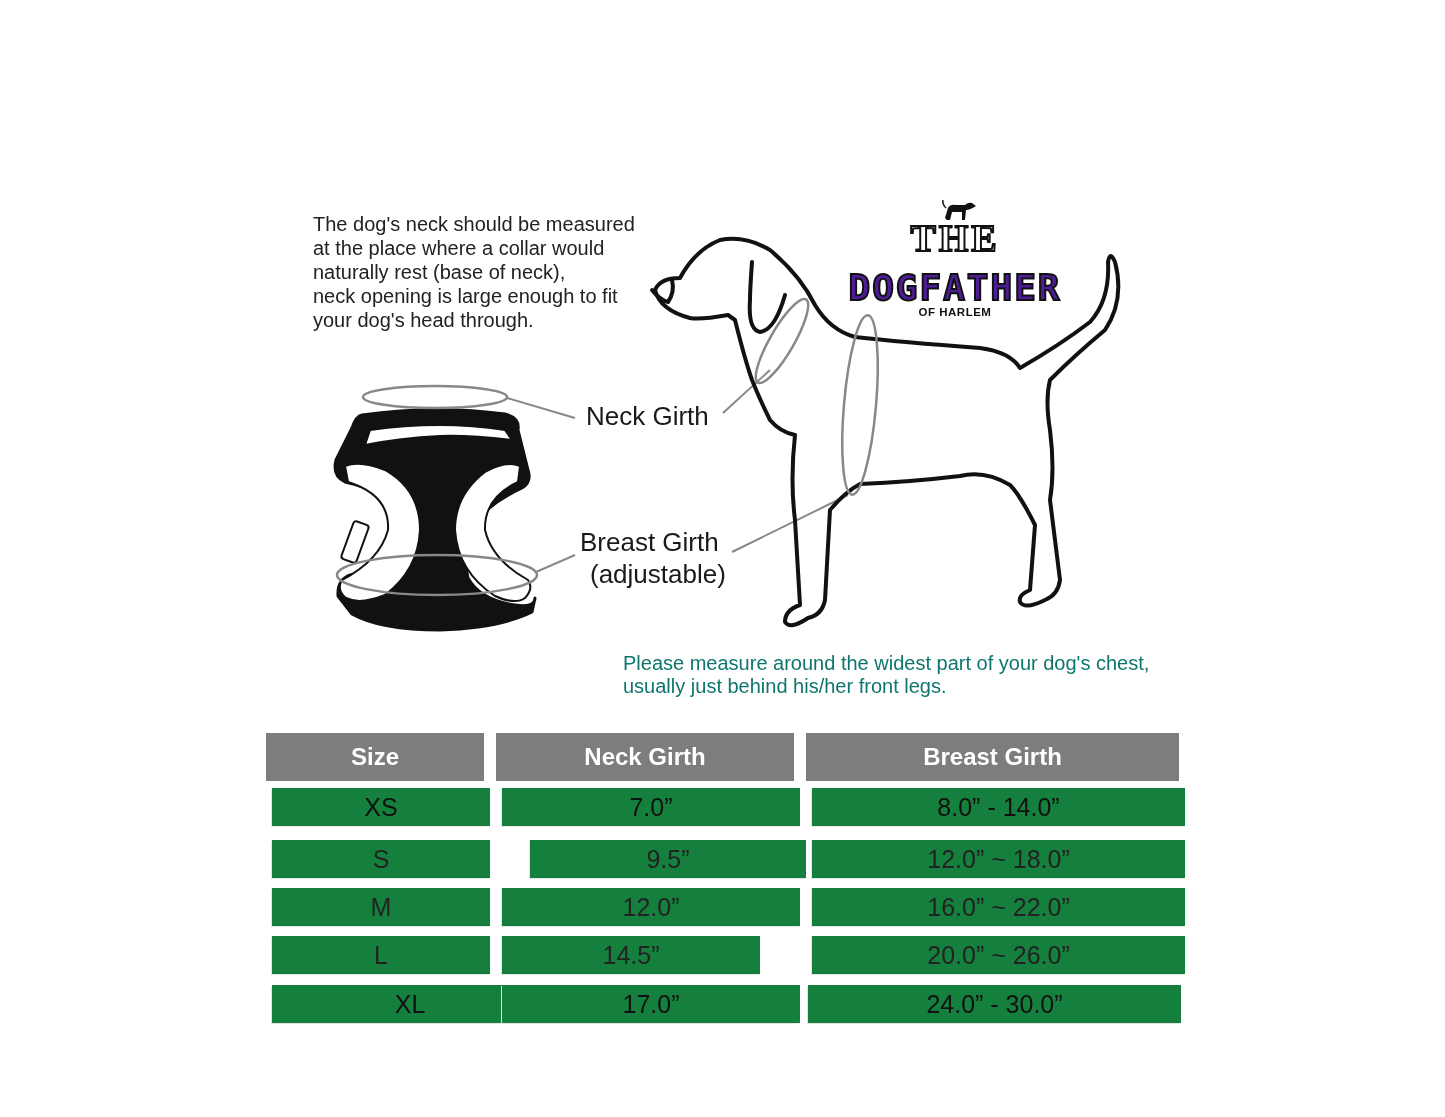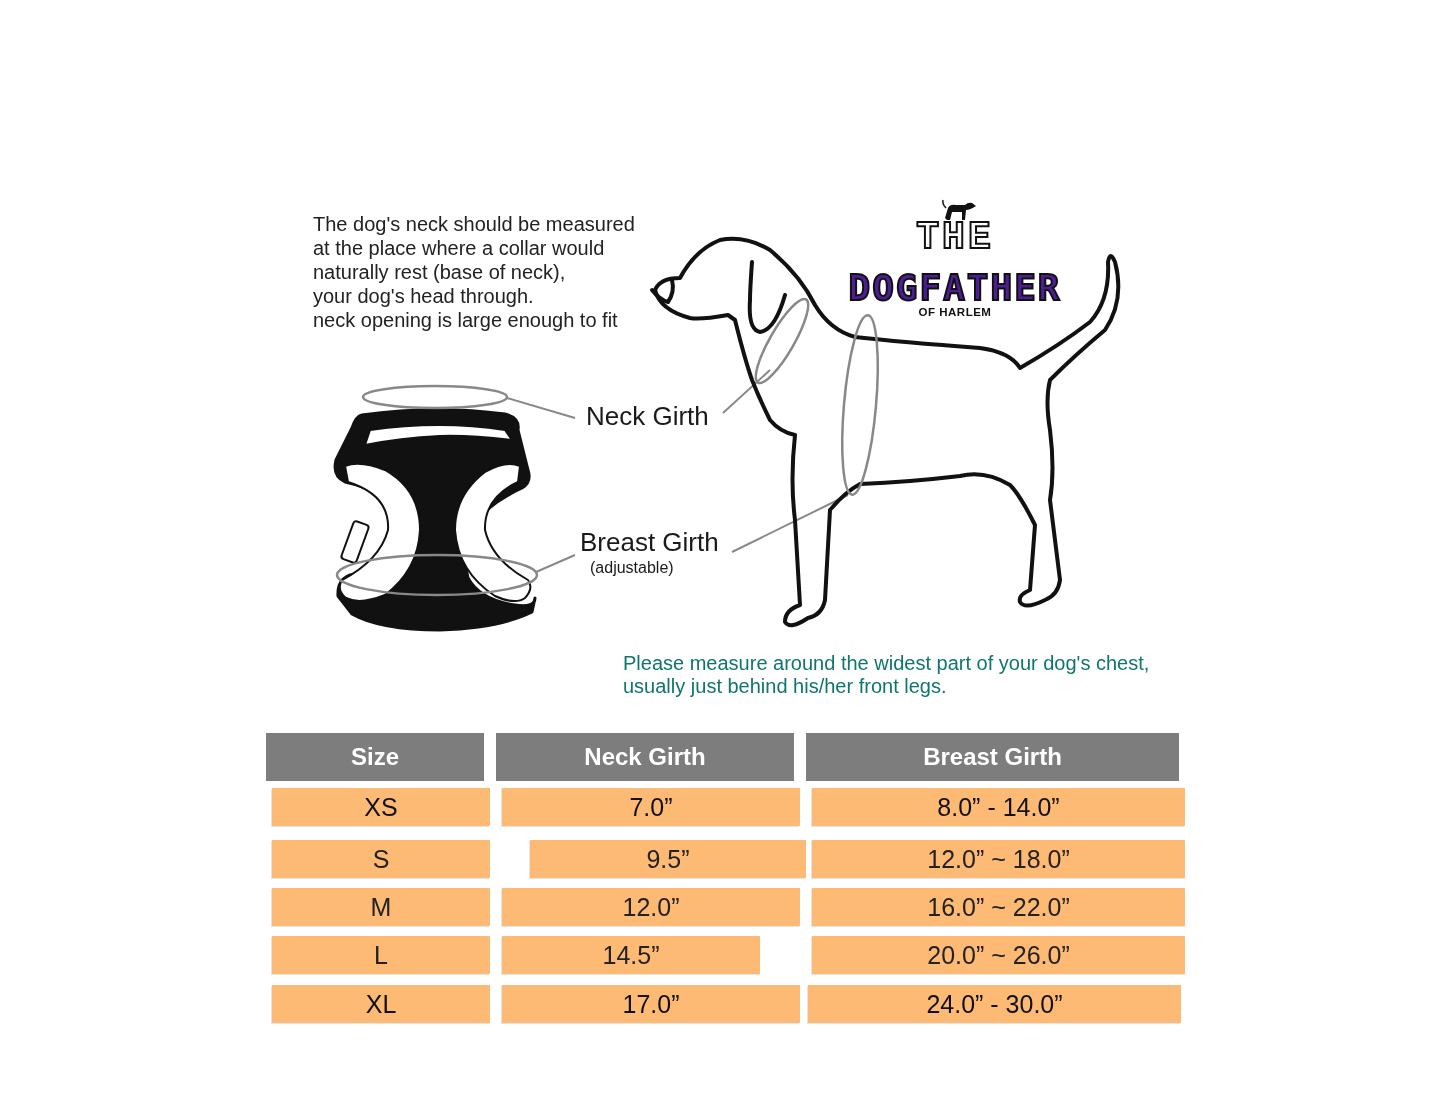--- a/index.html
+++ b/index.html
@@ -2,40 +2,40 @@
 <html><head>
   <meta charset="utf-8">
   <style>
     html, body { margin: 0; padding: 0; background: #ffffff; }
     body { width: 1445px; height: 1117px; position: relative; overflow: hidden; font-family: "Liberation Sans", sans-serif; color: #1a1a1a; }
     .abs { position: absolute; }
     .intro { left: 313px; top: 212px; width: 330px; font-size: 20px; line-height: 24px; color: #222; }
     .intro div { white-space: nowrap; }
     .chest-note { left: 623px; top: 652px; font-size: 20px; line-height: 23px; color: #0f766e; white-space: nowrap; }
     .label { font-size: 26px; color: #1a1a1a; white-space: nowrap; }
-    .label.sub { font-size: 16px; }
+    .label.sub { font-size: 26px; }
     svg.art { position: absolute; left: 0; top: 0; }
     .logo { left: 830px; top: 200px; width: 250px; text-align: center; }
-    .logo .the { font-family: Liberation Mono, monospace; font-weight: bold; font-size: 38px; letter-spacing: 3px; color: #fff; -webkit-text-stroke: 2px #111; line-height: 40px; margin-top: 18px; }
+    .logo .the { font-family: Liberation Serif, serif; font-weight: bold; font-size: 38px; letter-spacing: 3px; color: #fff; -webkit-text-stroke: 2px #111; line-height: 40px; margin-top: 18px; }
     .logo .dogfather { font-family: "DejaVu Sans Mono", monospace; font-weight: bold; font-size: 36px; letter-spacing: 2px; color: #4c1d95; -webkit-text-stroke: 2px #111; line-height: 40px; margin-top: 10px; }
     .logo .harlem { font-family: "Liberation Sans", sans-serif; font-weight: bold; font-size: 11.5px; color: #111; letter-spacing: 0.5px; margin-top: -2px; }
     .table { left: 266px; top: 733px; width: 920px; }
     .hdr { position: absolute; top: 0; height: 48px; background: #7d7d7d; color: #fff; font-weight: bold; font-size: 24px; display: flex; align-items: center; justify-content: center; text-align: center; }
-    .cell { position: absolute; height: 38px; background: #fdba74; display: flex; align-items: center; justify-content: center; font-size: 25px; color: #222; box-shadow: -1px 1px 0 #e4e4e4; }
+    .cell { position: absolute; height: 38px; background: #15803d; display: flex; align-items: center; justify-content: center; font-size: 25px; color: #222; box-shadow: -1px 1px 0 #e4e4e4; }
     .cell.dark { color: #111; }
   </style>
 </head>
 <body>
 
 <div class="abs intro">
   <div>The dog's neck should be measured</div>
   <div>at the place where a collar would</div>
   <div>naturally rest (base of neck),</div>
+  <div>neck opening is large enough to fit</div>
   <div>your dog's head through.</div>
-  <div>neck opening is large enough to fit</div>
 </div>
 
 <svg class="art" width="1445" height="1117" viewBox="0 0 1445 1117">
 
   <g stroke="#111" stroke-width="3" stroke-linejoin="round">
     <path d="M362 415 Q435 405 505 414 Q520 418 518 430 L528 470 Q532 482 522 488 Q485 505 470 530 Q462 555 468 578 Q480 600 515 605 Q535 608 535 598 L532 612 Q500 628 440 630 Q380 630 352 614 L338 596 Q337 580 350 575 Q385 570 398 548 Q408 520 390 500 Q370 487 345 482 Q332 476 336 460 L352 428 Q356 416 362 415 Z" fill="#111"></path>
     <path d="M370 430 Q440 420 505 430 L512 440 Q470 435 440 436 Q400 438 365 445 Z" fill="#fff" stroke-width="2"></path>
     <path d="M345 466 Q360 460 385 470 Q420 490 420 530 Q418 570 385 595 Q360 605 346 598 Q336 590 342 580 Q380 560 388 530 Q390 495 348 482 Z" fill="#fff" stroke-width="2"></path>
     <path d="M520 466 Q506 460 485 472 Q455 495 455 530 Q458 572 495 596 Q515 605 525 598 Q534 588 528 580 Q492 560 485 530 Q484 498 518 482 Z" fill="#fff" stroke-width="2"></path>
     <rect x="347" y="522" width="16" height="40" rx="3" fill="#fff" stroke-width="2" transform="rotate(20 355 542)"></rect>
@@ -91,16 +91,16 @@
   <div class="cell" style="left:546px; top:107px; width:373px;">12.0” ~ 18.0”</div>
 
   <div class="cell" style="left:6px; top:155px; width:218px;">M</div>
   <div class="cell" style="left:236px; top:155px; width:298px;">12.0”</div>
   <div class="cell" style="left:546px; top:155px; width:373px;">16.0” ~ 22.0”</div>
 
   <div class="cell" style="left:6px; top:203px; width:218px;">L</div>
   <div class="cell" style="left:236px; top:203px; width:258px;">14.5”</div>
   <div class="cell" style="left:546px; top:203px; width:373px;">20.0” ~ 26.0”</div>
 
-  <div class="cell dark" style="left:6px; top:252px; width:218px;">XL</div>
+  <div class="cell dark" style="left:6px; top:252px; width:196px;padding-left:40px;">XL</div>
   <div class="cell dark" style="left:236px; top:252px; width:298px;">17.0”</div>
   <div class="cell dark" style="left:542px; top:252px; width:373px;">24.0” - 30.0”</div>
 </div>
 
 </body></html>

